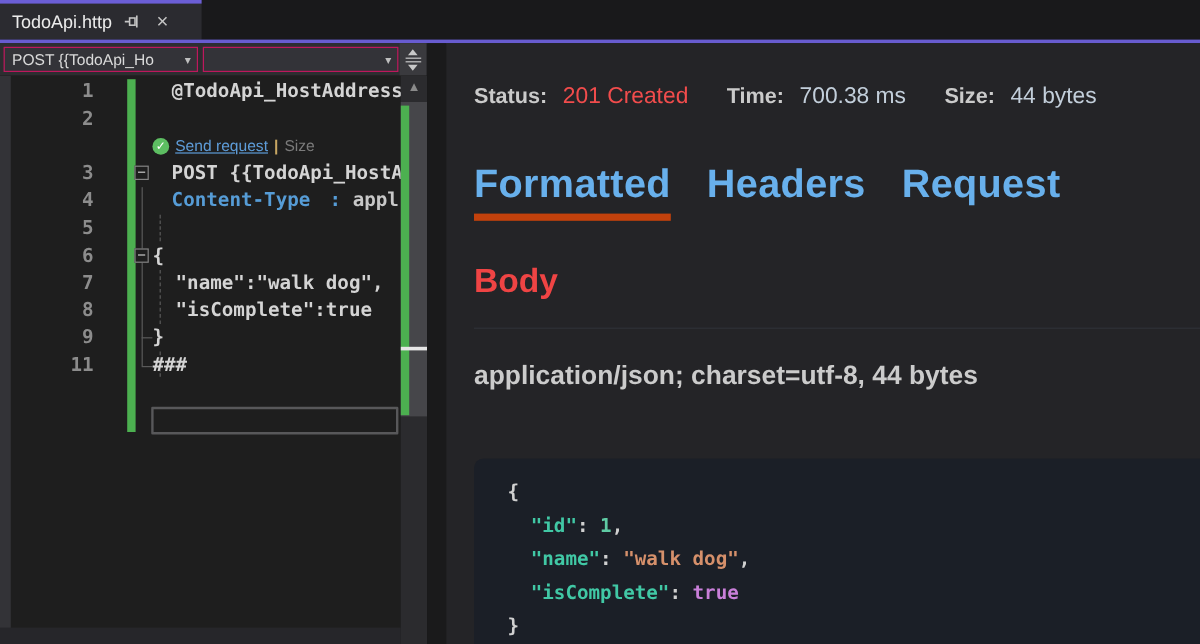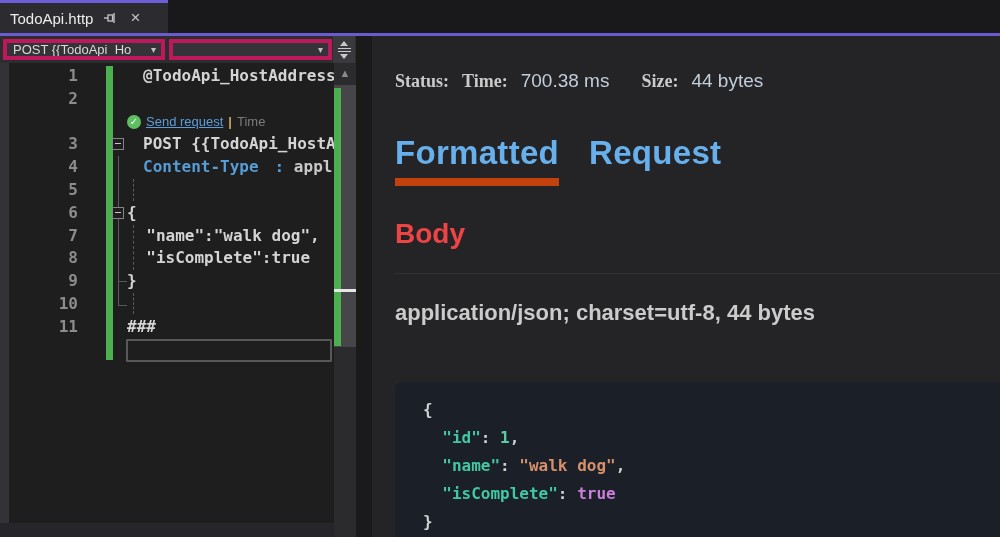--- a/index.html
+++ b/index.html
@@ -20,21 +20,21 @@
   }
   .doc-tab .title { color:#ECECEC; font-size:15px; white-space:nowrap; }
   .tab-icon { color:#C5C5C5; display:flex; align-items:center; justify-content:center; width:16px; height:16px; }
   .tab-icon.close { font-size:17px; line-height:16px; }
   .accent-line { position:absolute; left:0; top:33px; width:1000px; height:3px; background:#685CD0; }
 
   
   .editor-pane { position:absolute; left:0; top:36px; width:356px; height:501px; }
   .toolbar { position:absolute; left:0; top:0; width:356px; height:27px; background:#2D2D30; }
   .combo {
-    position:absolute; top:3px; height:21px; background:#333338; border:4px solid #be185d;
+    position:absolute; top:3px; height:21px; background:#333338; border:1px solid #be185d;
     display:flex; align-items:center; justify-content:space-between;
     color:#DADADA; font-size:13px; padding:0 5px 0 6px; white-space:nowrap; overflow:hidden;
   }
   .combo .caret { color:#BFBFBF; font-size:10px; margin-left:4px; }
   .combo1 { left:3px; width:162px; }
   .combo2 { left:169px; width:163px; }
   .split-btn {
     position:absolute; right:1px; top:0; width:22px; height:27px;
     display:flex; flex-direction:column; align-items:center; justify-content:center; gap:2px;
     background:#3A3A3E;
@@ -91,27 +91,27 @@
   .vscroll .map-green { position:absolute; left:0; top:25px; width:7px; height:258px; background:#4CB050; }
   .vscroll .caret-mark { position:absolute; left:0; top:226px; width:100%; height:3px; background:#E6E6E6; }
   .hscroll { position:absolute; left:0; bottom:0; right:22px; height:14px; background:#26262A; }
 
   .pane-divider { position:absolute; left:356px; top:36px; width:16px; height:501px; background:#1A1A1B; }
 
   
   .response-pane { position:absolute; left:372px; top:36px; width:628px; height:501px; background:#242427; overflow:hidden; }
 
   .status-row { position:absolute; left:23px; top:34px; display:flex; align-items:baseline; white-space:nowrap; }
-  .status-label { font-family:Liberation Serif, serif; font-weight:bold; font-size:18px; color:#CACACA; margin-right:13px; }
+  .status-label { font-family:Liberation Sans, sans-serif; font-weight:bold; font-size:18px; color:#CACACA; margin-right:13px; }
   .status-value { font-size:19px; color:#C2CEDA; margin-right:32px; }
   .status-value.red { color:#F14C4C; }
 
   .tabs-row { position:absolute; left:23px; top:98px; display:flex; gap:30px; white-space:nowrap; }
   .rtab { font-size:33px; font-weight:bold; color:#68B0EC; letter-spacing:0.3px; padding-bottom:6px; }
-  .rtab.active { border-bottom:8px solid #c2410c; }
+  .rtab.active { border-bottom:6px solid #c2410c; }
 
   .body-heading { position:absolute; left:23px; top:182px; font-size:28px; font-weight:600; color:#ef4444; }
   .section-rule { position:absolute; left:23px; right:0; top:237px; height:1px; background:#2F3137; }
   .content-type { position:absolute; left:23px; top:264px; font-size:22px; font-weight:bold; color:#CBCBCB; }
 
   .json-box {
     position:absolute; left:23px; right:-24px; top:346px; height:230px;
     background:#1B1F27; border-radius:8px; padding:14px 0 0 28px;
   }
   .json-line { white-space:pre; font-family:"DejaVu Sans Mono", monospace; font-size:16px; font-weight:600; line-height:28px; color:#D4D4D4; }
@@ -178,21 +178,21 @@
           <span class="code c-blue">@TodoApi_HostAddress</span>
         </div>
         <div class="row">
           <span class="ln">2</span>
         </div>
         <div class="row">
           <div class="codelens-row">
             <span class="cl-icon">✓</span>
             <span class="cl-link">Send request</span>
             <span class="cl-sep">|</span>
-            <span class="cl-debug">Time</span>
+            <span class="cl-debug">Size</span>
           </div>
         </div>
         <div class="row">
           <span class="ln">3</span>
           <span class="code c-blue">POST {{TodoApi_HostA</span>
         </div>
         <div class="row">
           <span class="ln">4</span>
           <span class="code"><span class="c-blue">Content-Type</span><span class="c-blue">:</span><span class="c-gray"> applic</span></span>
         </div>
@@ -207,23 +207,20 @@
           <span class="ln">7</span>
           <span class="code">  "name":"walk dog",</span>
         </div>
         <div class="row">
           <span class="ln">8</span>
           <span class="code">  "isComplete":true</span>
         </div>
         <div class="row">
           <span class="ln">9</span>
           <span class="code">}</span>
-        </div>
-        <div class="row">
-          <span class="ln">10</span>
         </div>
         <div class="row">
           <span class="ln">11</span>
           <span class="code c-green">###</span>
         </div>
       </div>
 
       <div class="current-line-box"></div>
 
       <div class="vscroll">
@@ -235,28 +232,30 @@
       <div class="hscroll"></div>
     </div>
   </div>
 
   <div class="pane-divider"></div>
 
   <div class="response-pane">
 
     <div class="status-row">
       <span class="status-label">Status:</span>
+      <span class="status-value red">201 Created</span>
       <span class="status-label">Time:</span>
       <span class="status-value">700.38 ms</span>
       <span class="status-label">Size:</span>
       <span class="status-value">44 bytes</span>
     </div>
 
     <div class="tabs-row">
       <span class="rtab active">Formatted</span>
+      <span class="rtab">Headers</span>
       <span class="rtab">Request</span>
     </div>
 
     <div class="body-heading">Body</div>
     <div class="section-rule"></div>
     <div class="content-type">application/json; charset=utf-8, 44 bytes</div>
 
     <div class="json-box">
       <div class="json-line"><span class="j-punct">{</span></div>
       <div class="json-line"><span class="j-key">  "id"</span><span class="j-punct">: </span><span class="j-num">1</span><span class="j-punct">,</span></div>

